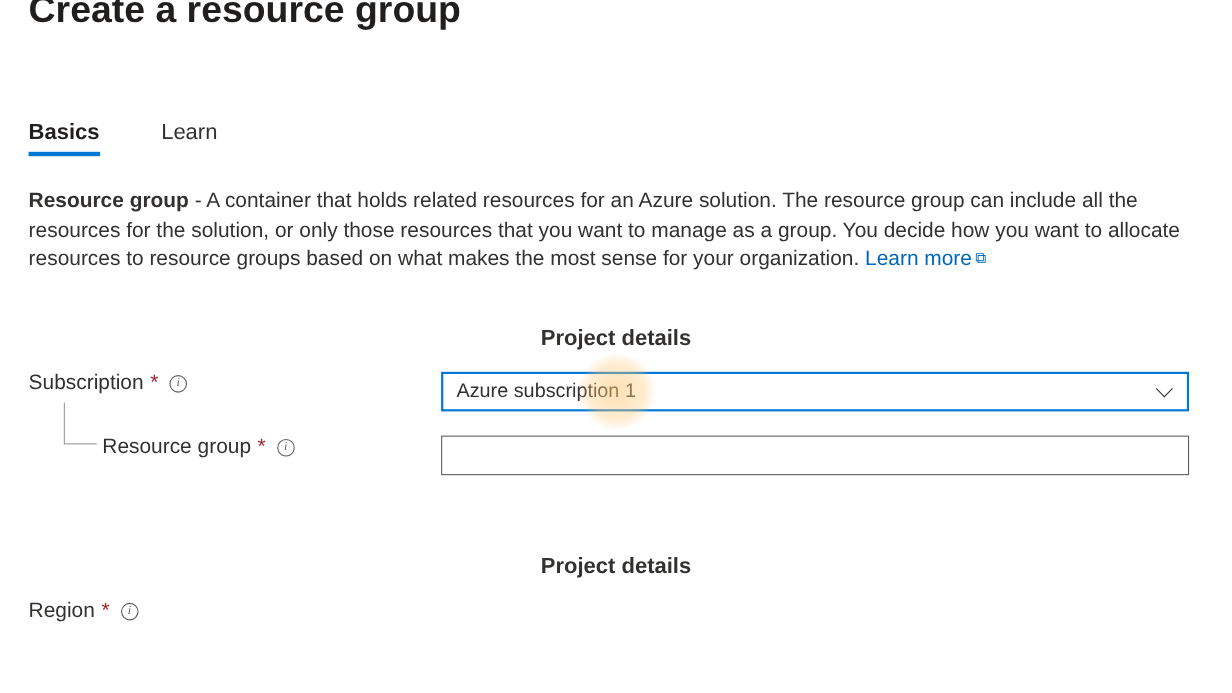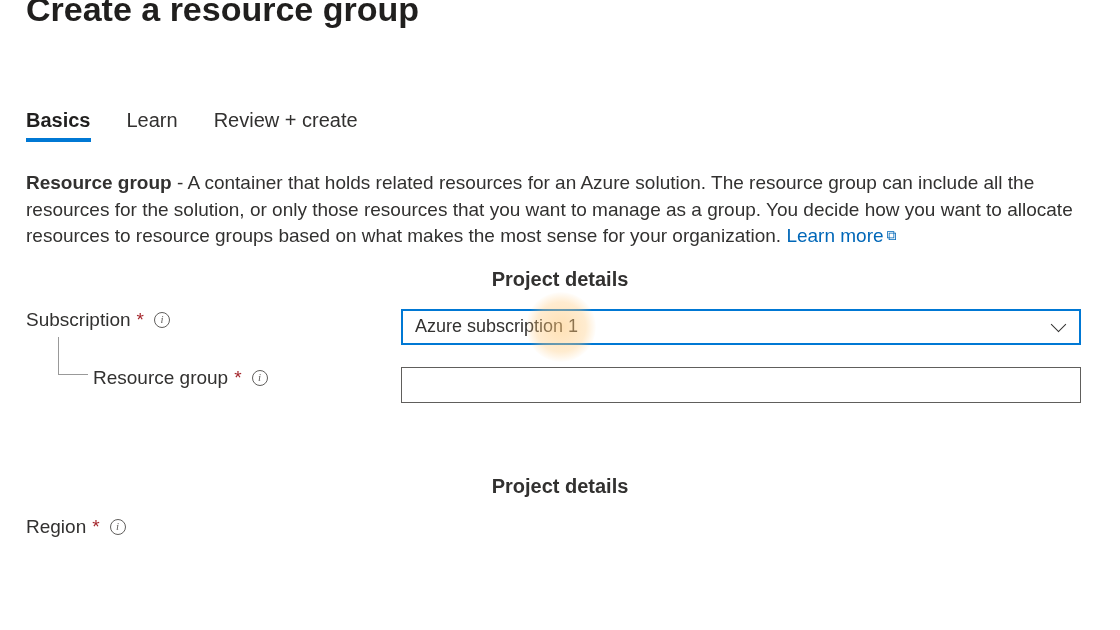--- a/index.html
+++ b/index.html
@@ -11,41 +11,41 @@
   }
   .page-title {
     font-size: 34px;
     font-weight: 600;
     color: #201f1e;
     margin-top: -10px;
     margin-bottom: 80px;
   }
   .tabs {
     display: flex;
-    gap: 36px;
+    gap: 56px;
     border-bottom: none;
     margin-bottom: 28px;
   }
   .tab {
     font-size: 20px;
     font-weight: 400;
     padding-bottom: 6px;
     cursor: pointer;
     color: #323130;
   }
   .tab.active {
     font-weight: 600;
     border-bottom: 4px solid #0078d4;
     color: #201f1e;
   }
   .description {
     font-size: 19px;
     line-height: 1.4;
     color: #323130;
-    margin-bottom: 18px;
+    margin-bottom: 47px;
     max-width: 1050px;
   }
   .desc-label { font-weight: 600; }
   .learn-more {
     color: #0067b8;
     text-decoration: none;
     cursor: pointer;
   }
   .ext-icon {
     display: inline-block;
@@ -148,21 +148,20 @@
   .dropdown-wrap { position: relative; }
 </style>
 </head>
 <body>
 
 <h1 class="page-title">Create a resource group</h1>
 
 <div class="tabs">
   <div class="tab active">Basics</div>
   <div class="tab">Learn</div>
-  <div class="tab">Review + create</div>
 </div>
 
 <p class="description">
   <span class="desc-label">Resource group</span><span> - A container that holds related resources for an Azure solution. The resource group can include all the resources for the solution, or only those resources that you want to manage as a group. You decide how you want to allocate resources to resource groups based on what makes the most sense for your organization. </span><a class="learn-more"><span>Learn more</span><span class="ext-icon">⧉</span></a>
 </p>
 
 <h2 class="section-heading">Project details</h2>
 
 <div class="form-row">
   <div class="label-col">

